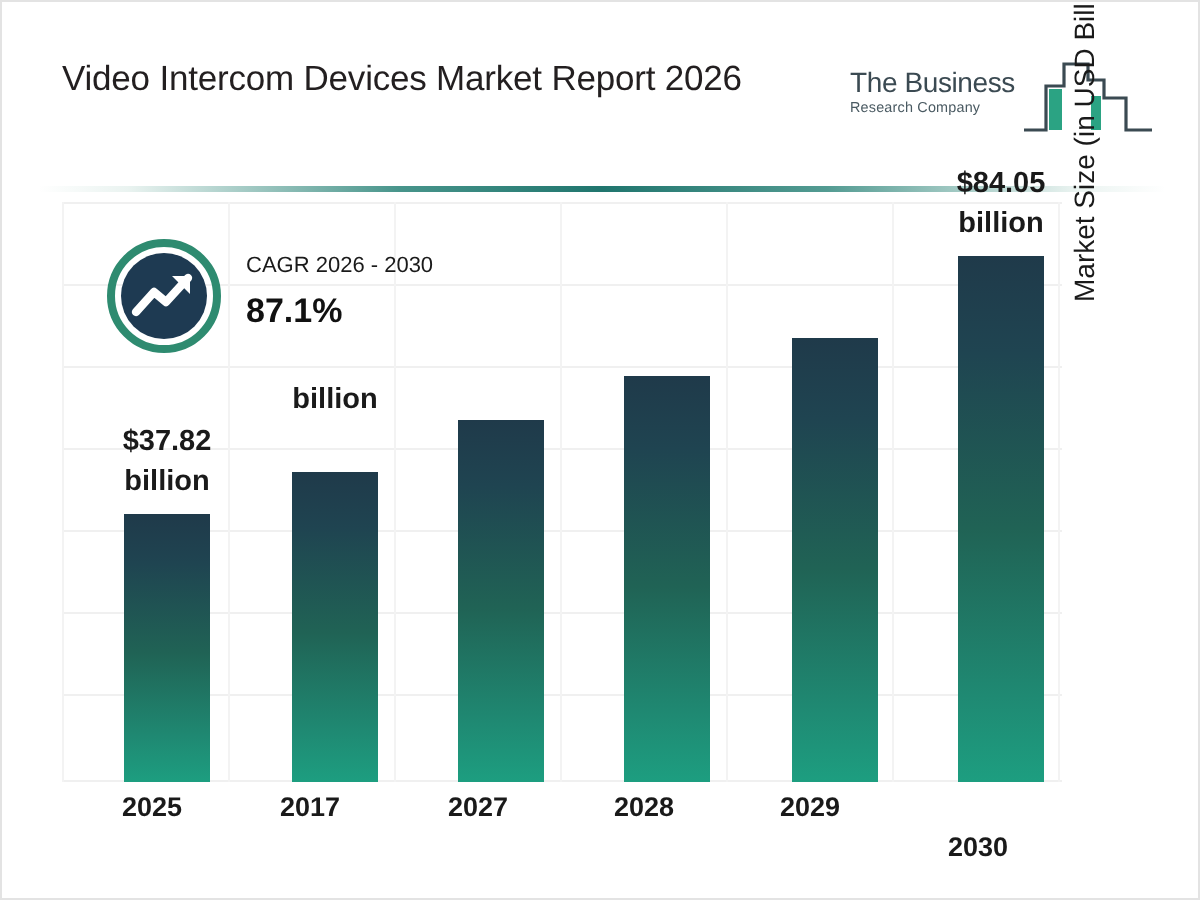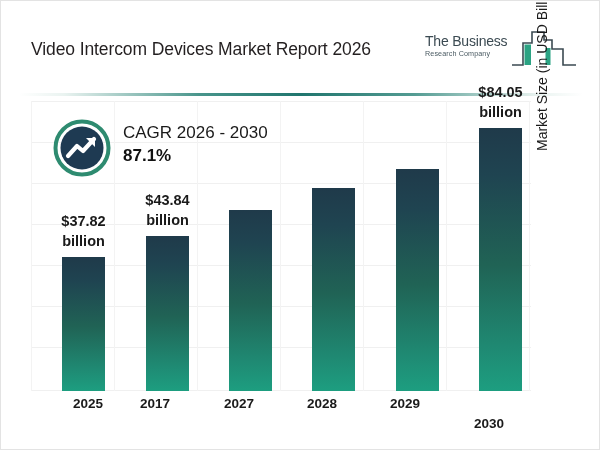--- a/index.html
+++ b/index.html
@@ -28,21 +28,20 @@
   }
   #report-title {
     position: absolute;
     left: 30px; top: 26px;
     width: 370px;
     font-size: 17.5px;
     line-height: 25px;
     color: #231f20;
     font-weight: 400;
     letter-spacing: -0.1px;
-    margin-top: 10px;
   }
 
   
   #logo {
     position: absolute;
     left: 424px; top: 26px;
     width: 152px; height: 46px;
   }
   #logo-wordmark {
     position: absolute;
@@ -158,21 +157,21 @@
   #cagr-icon {
     position: absolute;
     left: 0; top: 0;
     width: 58px; height: 58px;
   }
   #cagr-text {
     position: absolute;
     left: 70px; top: 3px;
   }
   #cagr-label {
-    font-size: 17px;
+    font-size: 11px;
     color: #1a1a1a;
     line-height: 22px;
     white-space: nowrap;
   }
   #cagr-value {
     font-size: 17px;
     font-weight: bold;
     color: #111111;
     line-height: 24px;
     white-space: nowrap;
@@ -221,36 +220,35 @@
     <div class="gridline-v" style="left:498px"></div>
 
     <div id="bars">
         <div class="bar" style="left: 31px; width: 43px; height: 134px;"></div>
         <div class="bar-value" style="left: 7.5px; width: 90px; top: 110px;">
           <div>$37.82</div>
           <div>billion</div>
         </div>
         <div class="bar" style="left: 115px; width: 43px; height: 155px;"></div>
         <div class="bar-value" style="left: 91.5px; width: 90px; top: 89px;">
-          <div>$43.84</div>
           <div>billion</div>
         </div>
         <div class="bar" style="left: 198px; width: 43px; height: 181px;"></div>
         <div class="bar" style="left: 281px; width: 43px; height: 203px;"></div>
         <div class="bar" style="left: 365px; width: 43px; height: 222px;"></div>
         <div class="bar" style="left: 448px; width: 43px; height: 263px;"></div>
         <div class="bar-value" style="left: 424.5px; width: 90px; top: -19px;">
           <div>$84.05</div>
           <div>billion</div>
         </div>
       </div>
   </div>
 
   <div id="xaxis">
-      <div class="xtick" style="left: 16px;">2025</div>
+      <div class="xtick" style="left: 4px;">2025</div>
       <div class="xtick" style="left: 83px;">2017</div>
       <div class="xtick" style="left: 167px;">2027</div>
       <div class="xtick" style="left: 250px;">2028</div>
       <div class="xtick" style="left: 333px;">2029</div>
       <div class="xtick" style="left: 417px; margin-top: 20px;">2030</div>
     </div>
 
   <div id="yaxis-label">Market Size (in USD Billion)</div>
 
   <div id="cagr">

